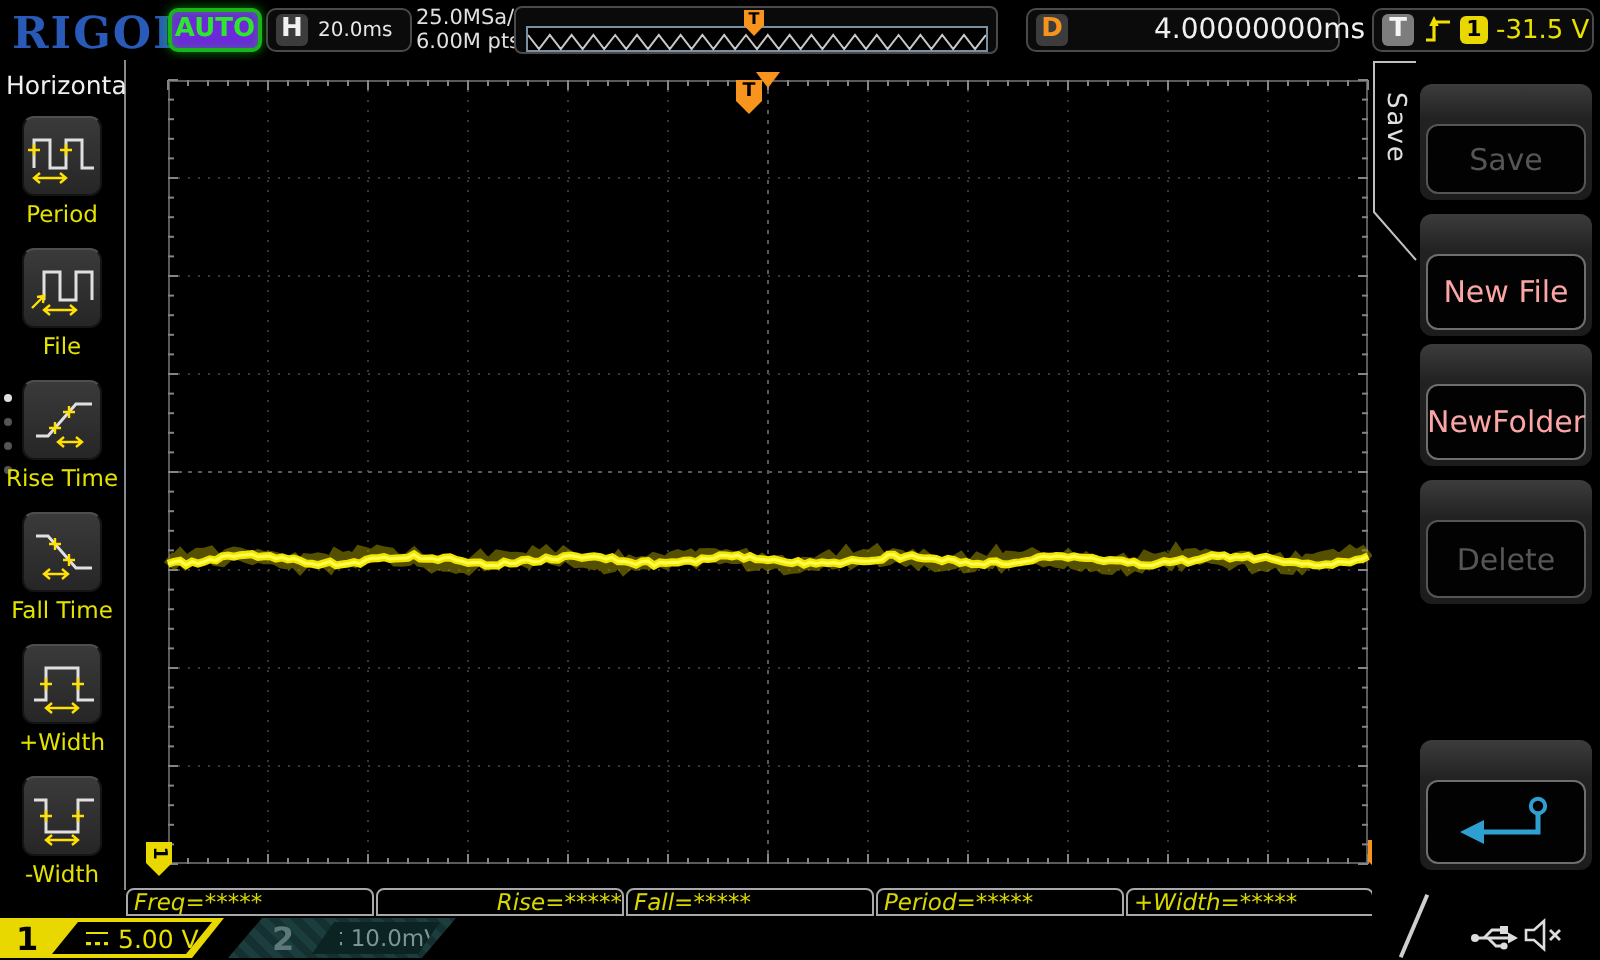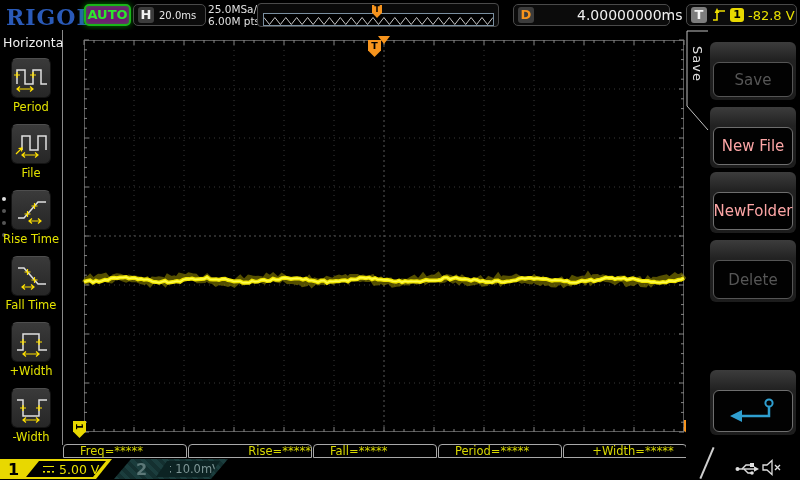--- a/index.html
+++ b/index.html
@@ -4,21 +4,21 @@
 <style>
   * { margin:0; padding:0; box-sizing:border-box; }
   html,body { width:800px; height:480px; background:#000; overflow:hidden;
               font-family:"DejaVu Sans","Liberation Sans",sans-serif; }
 
   
   #topbar { position:absolute; left:0; top:0; width:800px; height:30px; background:#000; }
   #logo { position:absolute; left:6px; top:4px; font-family:"DejaVu Serif","Liberation Serif",serif;
           font-size:22px; font-weight:bold; color:#2a5ab8; letter-spacing:1px; }
   #auto-badge { position:absolute; left:84px; top:4px; width:47px; height:22px;
-                border:2px solid #19b519; border-radius:5px; background:#701a75;
+                border:2px solid #19b519; border-radius:5px; background:#6d28d9;
                 color:#2ee62e; font-weight:bold; font-size:13px; text-align:center; line-height:18px;
                 box-shadow:0 0 6px rgba(0,230,0,.55), inset 0 0 4px rgba(0,230,0,.35); }
   .tbox { position:absolute; top:4px; height:22px; background:#0b0b0b;
           border:1px solid #4a4a4a; border-radius:5px; display:flex; align-items:center; }
   .chip { display:inline-block; min-width:16px; height:16px; border-radius:3px; background:#3c3c3c;
           font-weight:bold; font-size:13px; text-align:center; line-height:16px; margin:0 5px 0 4px; }
   #h-box { left:133px; width:73px; }
   #h-box .chip { color:#f2f2f2; }
   #h-box .val { color:#e8e8e8; font-size:10px; }
   #srate { position:absolute; left:208px; top:3px; color:#e0e0e0; font-size:10.5px; line-height:12px; }
@@ -64,21 +64,21 @@
           display:flex; align-items:flex-start; justify-content:center;
           font-weight:bold; font-size:9.5px; color:#000; }
   #tpos-flag { left:305px; top:10px; background:#f7941d; }
   #tpos-flag span { line-height:11px; }
   #ch1-flag { left:10px; top:391px; background:#e8d800; }
   #ch1-flag span { transform:rotate(90deg); line-height:11px; }
   #tlvl-flag { left:621px; top:390px; background:#f7941d; }
   #tlvl-flag span { transform:rotate(90deg); line-height:11px; }
   .meas-box { position:absolute; top:414px; width:124px; height:14px; background:#000;
               border:1px solid #a8a8a8; border-radius:4px 4px 0 0;
-              color:#d8d800; font-size:11.5px; line-height:12px; padding-left:16px; white-space:nowrap; }
+              color:#d8d800; font-size:11.5px; line-height:12px; padding-left:3px; white-space:nowrap;font-style:italic; }
 
   
   #menu { position:absolute; left:686px; top:30px; width:114px; height:428px; background:#000; }
   #menu-outline { position:absolute; left:0; top:0; }
   #menu-tab { position:absolute; left:4px; top:16px; writing-mode:vertical-rl;
               color:#e0e0e0; font-size:13px; letter-spacing:1px; }
   .slot { position:absolute; left:24px; width:86px; background:linear-gradient(#3c3c3c,#222 30%,#1c1c1c);
           border-radius:6px; }
   .skey { position:absolute; left:3px; right:3px; top:20px; bottom:3px; background:#020202;
           border:1px solid #6e6e6e; border-radius:6px; color:#fca5a5; font-size:15px;
@@ -139,21 +139,21 @@
     <span class="val">4.00000000ms</span>
   </div>
 
   <div id="t-box" class="tbox">
     <span class="chip">T</span>
     <svg width="14" height="16">
       <path d="M1 13 H5 V4 H13" stroke="#f0e000" fill="none" stroke-width="1.6"></path>
       <polygon points="5,1 2.6,6 7.4,6" fill="#f0e000"></polygon>
     </svg>
     <span id="trig-badge">1</span>
-    <span class="val">-82.8 V</span>
+    <span class="val">-31.5 V</span>
   </div>
 </header>
 
 <aside id="sidebar">
   <div id="sidebar-title">Horizontal</div>
 
   <div class="pdot" style="top:167px;background:#ddd;"></div>
   <div class="pdot" style="top:179px;"></div>
   <div class="pdot" style="top:191px;"></div>
   <div class="pdot" style="top:203px;"></div>
@@ -465,21 +465,21 @@
     <span>1</span>
   </div>
   <div id="tlvl-flag" class="flag">
     <span>T</span>
   </div>
 
   <div class="meas-box" style="left:0;">Freq=*****</div>
   <div class="meas-box" style="left:125px;text-align:right;">Rise=*****</div>
   <div class="meas-box" style="left:250px;">Fall=*****</div>
   <div class="meas-box" style="left:375px;">Period=*****</div>
-  <div class="meas-box" style="left:500px;text-align:center;">+Width=*****</div>
+  <div class="meas-box" style="left:500px;">+Width=*****</div>
 </section>
 
 <aside id="menu">
   <svg id="menu-outline" width="24" height="110">
     <polyline points="22,1 1,1 1,76 22,100" fill="none" stroke="#c0c0c0" stroke-width="1"></polyline>
   </svg>
   <div id="menu-tab">Save</div>
 
   <div class="slot" style="top:12px;height:58px;">
     <div class="skey disabled">Save</div>

